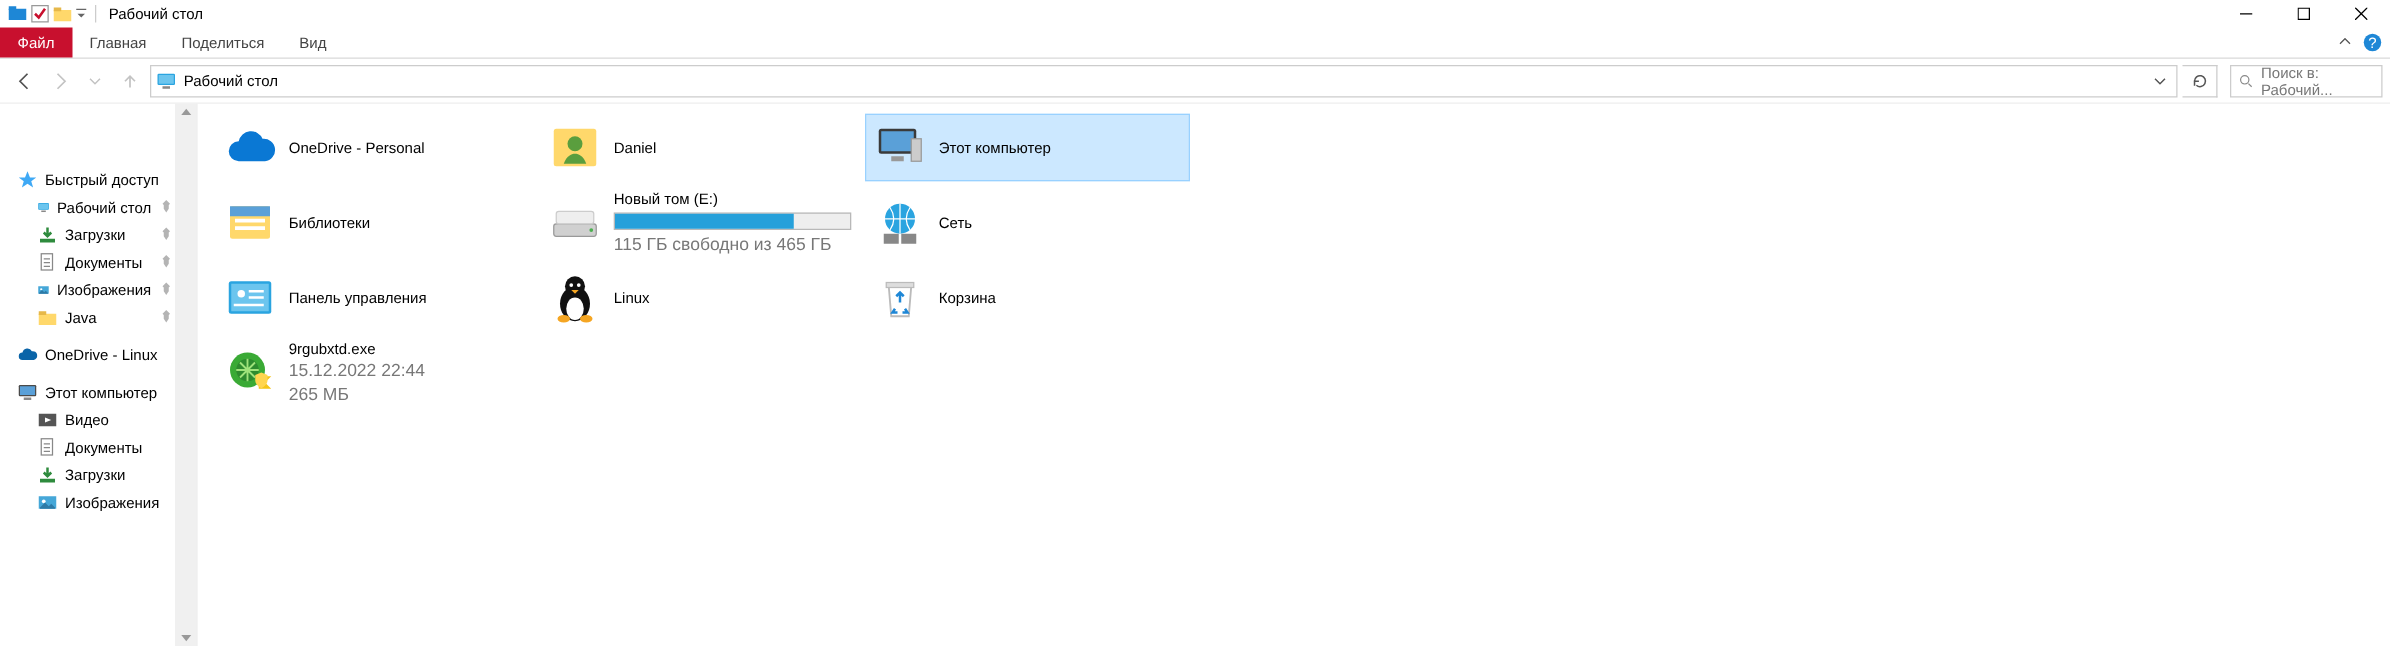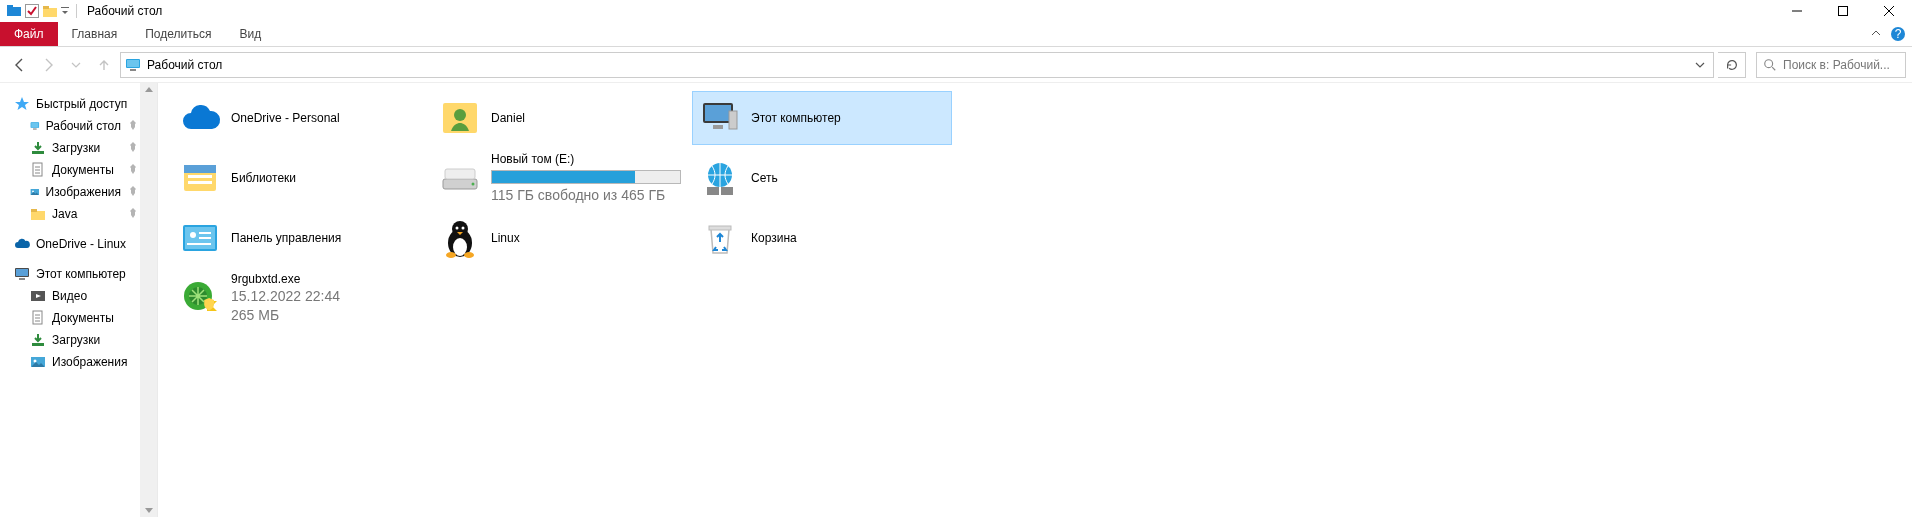--- a/index.html
+++ b/index.html
@@ -26,27 +26,27 @@
   
   .navbar { height:36px; display:flex; align-items:center; padding:4px 6px 4px 8px; gap:4px; border-bottom:1px solid #eee;}
   .nav-btn { width:24px; height:24px; display:flex; align-items:center; justify-content:center; opacity:.5; }
   .nav-btn.enabled{ opacity:.85; }
   .addr-wrap { flex:1; height:26px; border:1px solid #ccc; display:flex; align-items:center; padding:0 2px 0 4px; }
   .addr-icon { width:16px; height:16px; margin-right:6px; }
   .addr-text { flex:1; color:#000; }
   .addr-end { display:flex; align-items:center; }
   .addr-end .sbtn{ width:22px; height:22px; display:flex; align-items:center; justify-content:center; }
   .refresh-wrap { width:28px; height:26px; border:1px solid #ccc; border-left:none; display:flex; align-items:center; justify-content:center;}
-  .search-wrap { width:150px; height:26px; border:1px solid #ccc; margin-left:6px; display:flex; align-items:center; padding:0 6px; color:#777;}
+  .search-wrap { width:122px; height:26px; border:1px solid #ccc; margin-left:6px; display:flex; align-items:center; padding:0 6px; color:#777;}
   .search-wrap svg { margin-right:6px; }
 
   
   .main { display:flex; height: calc(517px - 22px - 25px - 36px); }
   .sidebar { width:158px; border-right:1px solid #eaeaea; padding-top:10px; position:relative;}
-  .sidebar-inner{ padding-left:4px;}
+  .sidebar-inner{ padding-left:4px;margin-top:40px;}
   .sb-scroll { position:absolute; right:0; top:0; width:17px; height:100%; background:#f0f0f0; display:flex; justify-content:center; align-items:flex-end;}
   .sb-scroll::before{ content:""; position:absolute; top:0; width:0; height:0; border-left:4px solid transparent;border-right:4px solid transparent;border-bottom:5px solid #999; margin-top:4px;}
   .sb-scroll::after{ content:""; position:absolute; bottom:0; width:0; height:0; border-left:4px solid transparent;border-right:4px solid transparent;border-top:5px solid #999; margin-bottom:4px;}
 
   .sb-group-hdr { display:flex; align-items:center; height:22px; padding-left:10px; gap:6px; color:#000;}
   .sb-item { display:flex; align-items:center; height:22px; padding-left:26px; gap:6px; color:#000; white-space:nowrap; overflow:hidden; }
   .sb-item .pin{ margin-left:auto; margin-right:18px; opacity:.55; }
   .sb-item .ico, .sb-group-hdr .ico { width:16px; height:16px; display:flex; align-items:center; justify-content:center; }
 
   

